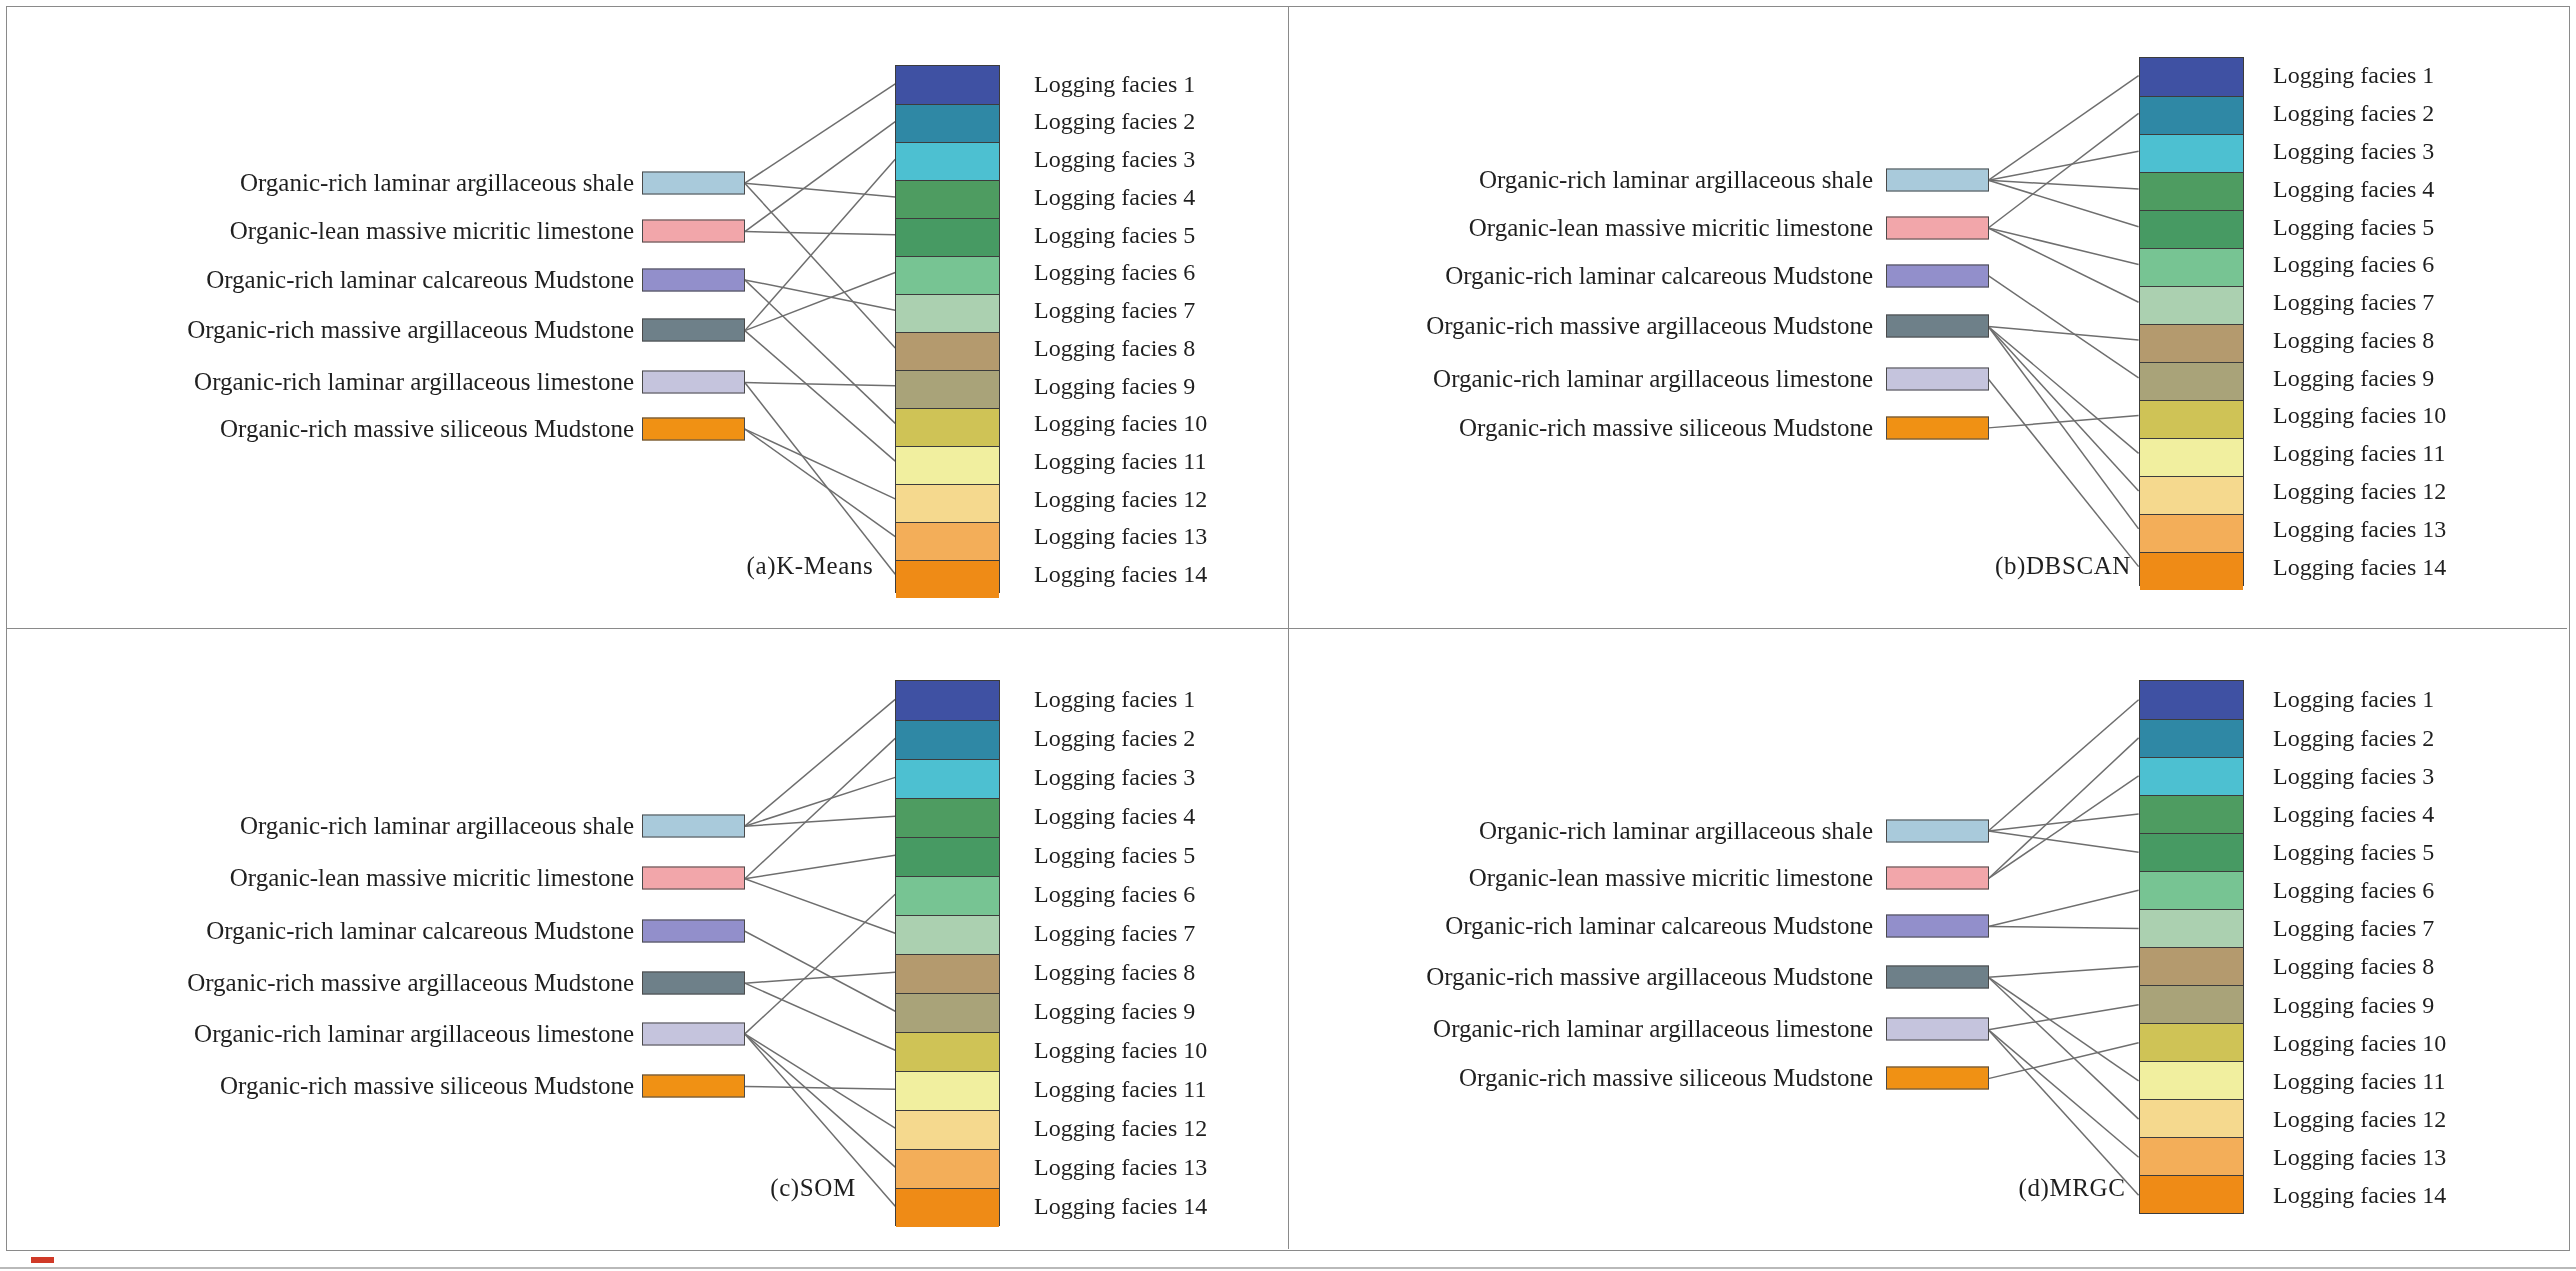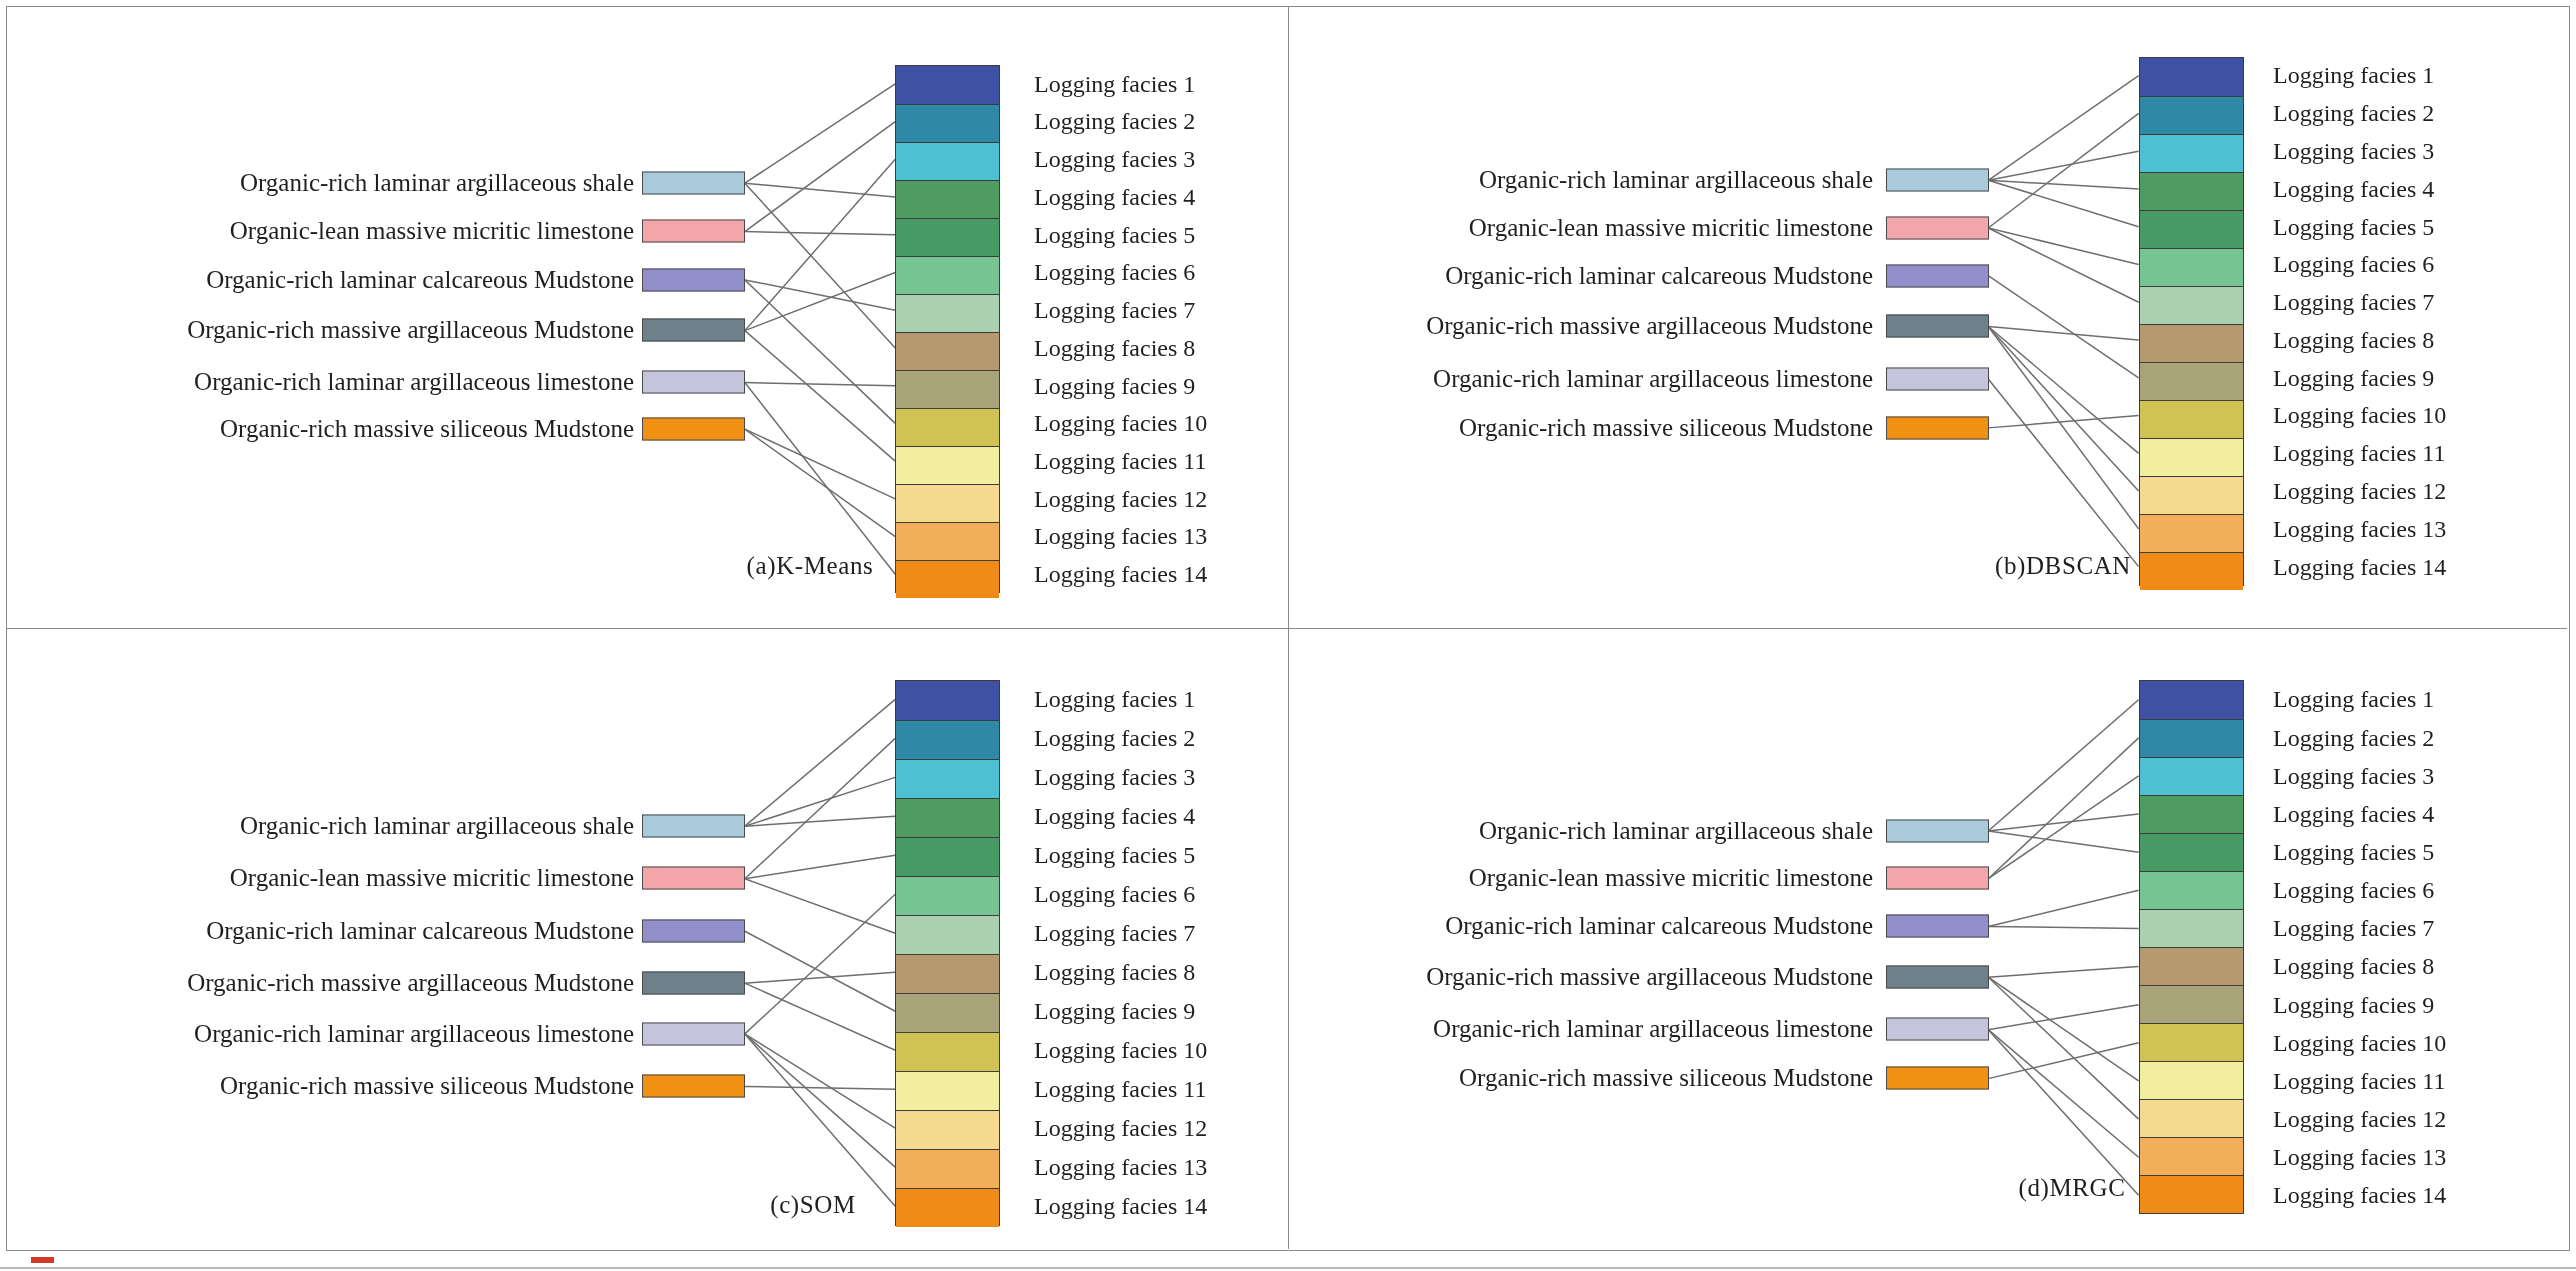--- a/index.html
+++ b/index.html
@@ -199,21 +199,21 @@
         <div class="facies-row" style="height: 39px; background: rgb(119, 196, 147);"></div>
         <div class="facies-row" style="height: 39px; background: rgb(171, 208, 176);"></div>
         <div class="facies-row" style="height: 39px; background: rgb(180, 154, 110);"></div>
         <div class="facies-row" style="height: 39px; background: rgb(169, 163, 121);"></div>
         <div class="facies-row" style="height: 39px; background: rgb(207, 195, 86);"></div>
         <div class="facies-row" style="height: 39px; background: rgb(241, 239, 159);"></div>
         <div class="facies-row" style="height: 39px; background: rgb(245, 217, 142);"></div>
         <div class="facies-row" style="height: 39px; background: rgb(243, 174, 89);"></div>
         <div class="facies-row" style="height: 39px; background: rgb(239, 139, 22);"></div>
       </div>
-      <div class="caption" style="left: 806px; top: 559px; margin-top: 17px;">(c)SOM</div>
+      <div class="caption" style="left: 806px; top: 559px;">(c)SOM</div>
     </div>
   <div class="panel pd">
       <svg class="wires" width="1278" height="620" viewBox="0 0 2142 1038">
         <line x1="1172" y1="338" x2="1424" y2="117.95" stroke="#6e6e6e" stroke-width="2.5"></line>
         <line x1="1172" y1="418" x2="1424" y2="181.85" stroke="#6e6e6e" stroke-width="2.5"></line>
         <line x1="1172" y1="418" x2="1424" y2="245.75" stroke="#6e6e6e" stroke-width="2.5"></line>
         <line x1="1172" y1="338" x2="1424" y2="309.65" stroke="#6e6e6e" stroke-width="2.5"></line>
         <line x1="1172" y1="338" x2="1424" y2="373.55" stroke="#6e6e6e" stroke-width="2.5"></line>
         <line x1="1172" y1="498" x2="1424" y2="437.45" stroke="#6e6e6e" stroke-width="2.5"></line>
         <line x1="1172" y1="498" x2="1424" y2="501.34999999999997" stroke="#6e6e6e" stroke-width="2.5"></line>

